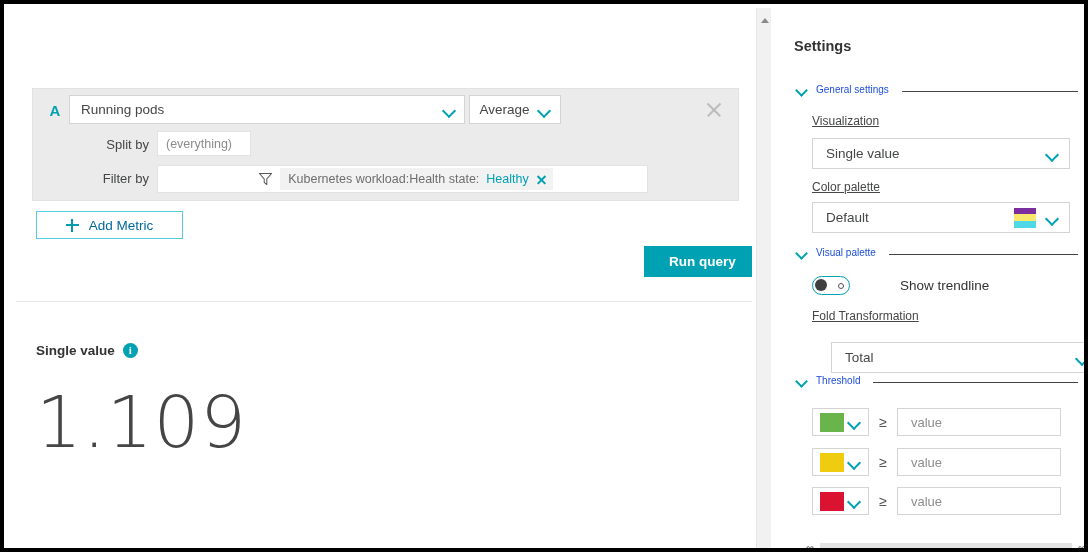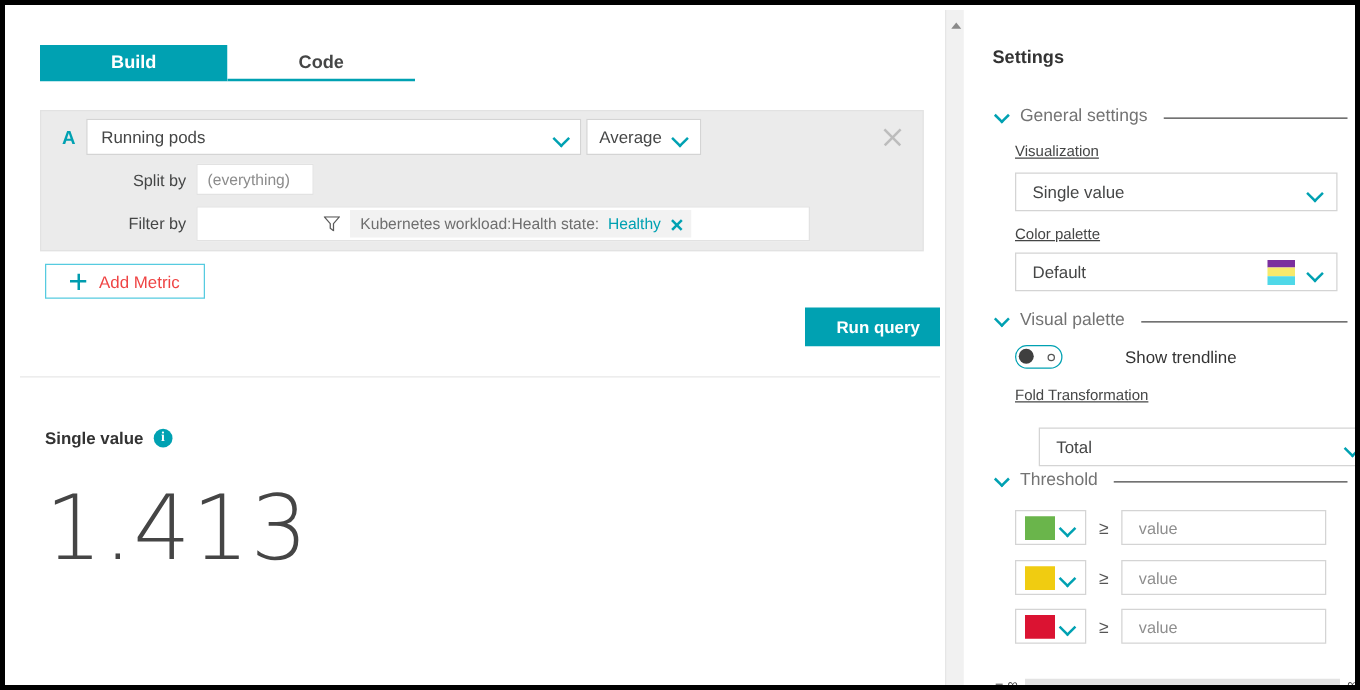--- a/index.html
+++ b/index.html
@@ -184,29 +184,29 @@
     left: 0; top: 5px;
     width: 11px; height: 1.8px;
     background: #00a1b2;
   }
   .chip-x::before { transform: rotate(45deg); }
   .chip-x::after  { transform: rotate(-45deg); }
   
   .add-metric {
     position: absolute;
     left: 28px; top: 203px;
-    width: 128px; height: 28px;
+    width: 147px; height: 28px;
     background: #ffffff;
     border: 1px solid #56cbe0;
     display: flex;
     align-items: center;
     justify-content: center;
     gap: 10px;
     font-size: 13.5px;
-    color: #ef4444;
+    color: #0369a1;
     cursor: pointer;
   }
   .plus {
     position: relative;
     width: 13px; height: 13px;
   }
   .plus::before {
     content: "";
     position: absolute;
     left: 0; top: 5.5px;
@@ -309,22 +309,22 @@
   .section-head {
     position: absolute;
     left: 24px;
     display: flex;
     align-items: center;
     gap: 9px;
     cursor: pointer;
     width: 282px;
   }
   .section-head .sec-label {
-    font-size: 14px;
-    color: #737373;
+    font-size: 10px;
+    color: #1d4ed8;
     white-space: nowrap;
     text-align: right;
   }
   .section-head .rule {
     flex: 1;
     height: 1px;
     background: #444444;
     margin-left: 4px;
     margin-top: 4px;
   }
@@ -464,24 +464,20 @@
     cursor: pointer;
   }
 </style>
 </head>
 <body>
 
 <div id="root">
 
   <div class="pane-left">
 
-    <div class="tabs">
-      <div class="tab active">Build</div>
-      <div class="tab inactive">Code</div>
-    </div>
 
     <div class="metric-card">
       <div class="metric-letter">A</div>
 
       <div class="metric-select">
         <span class="txt">Running pods</span>
         <span class="chev"></span>
       </div>
 
       <div class="agg-select">
@@ -515,21 +511,21 @@
     </div>
 
     <button class="run-query">Run query</button>
 
     <div class="divider"></div>
 
     <div class="result-title">
       <span>Single value</span>
       <span class="info-icon">i</span>
     </div>
-    <div class="big-value">1.413</div>
+    <div class="big-value">1.109</div>
   </div>
 
   <div class="scroll-col">
     <div class="scroll-up"></div>
   </div>
 
   <div class="pane-right">
 
     <div class="settings-title">Settings</div>
 

